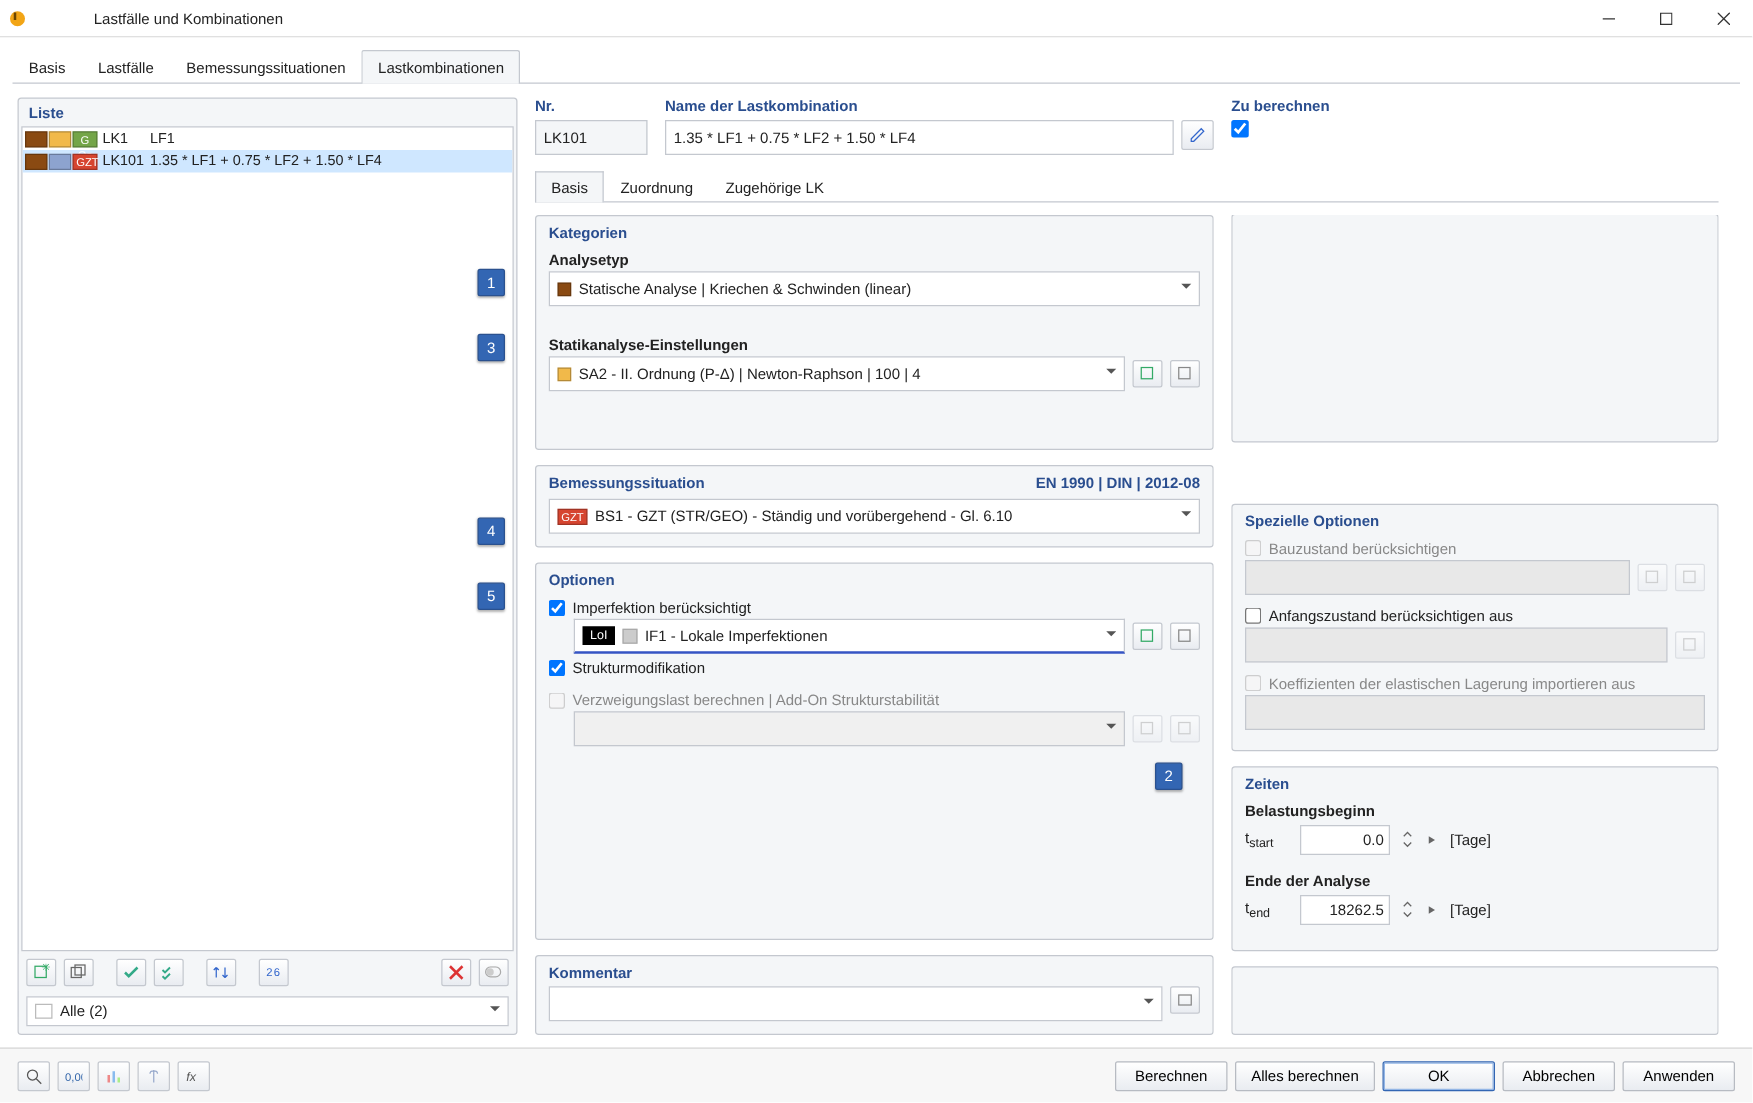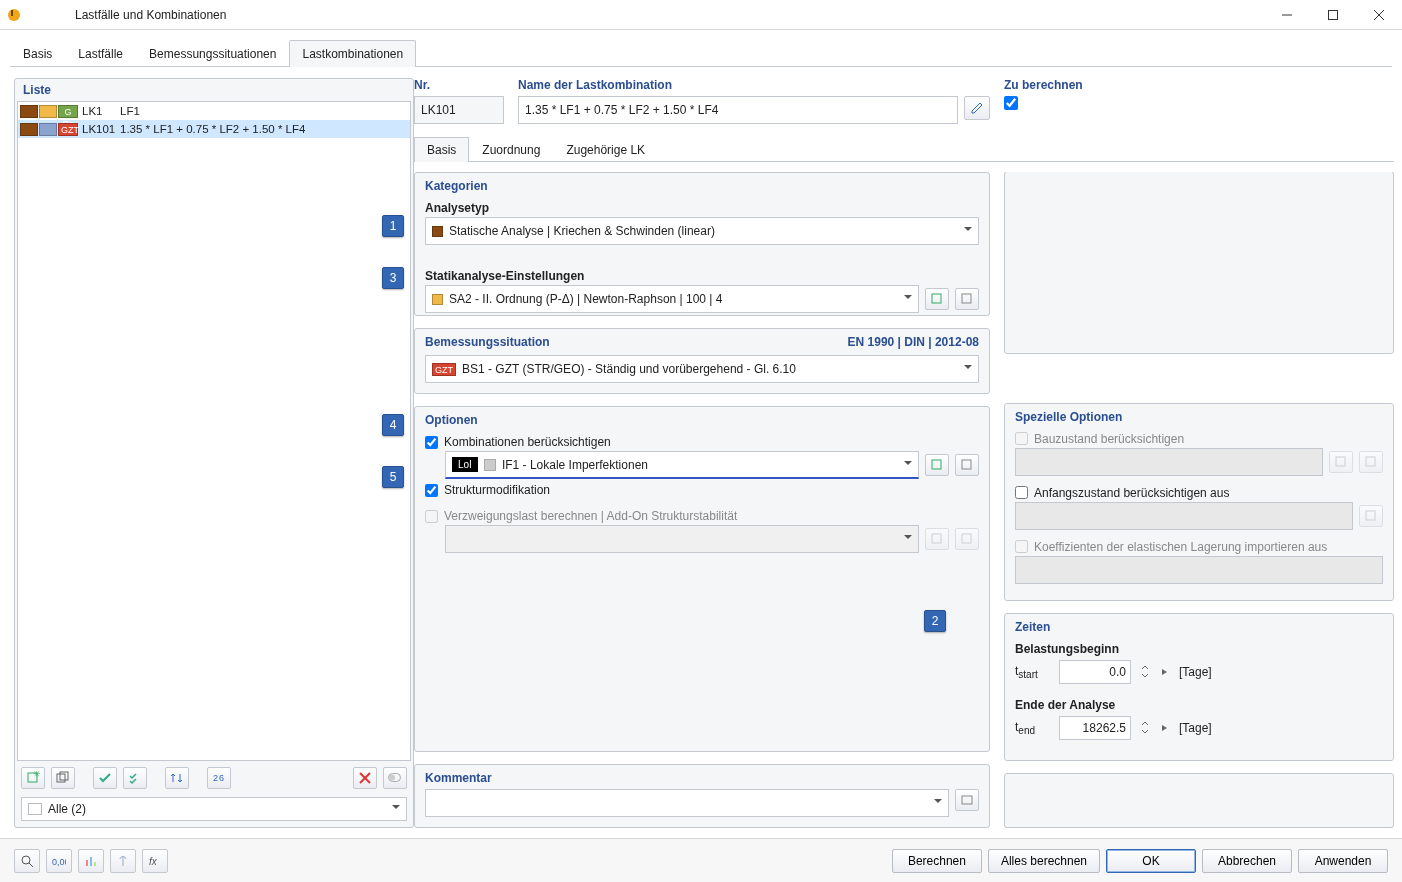--- a/index.html
+++ b/index.html
@@ -59,21 +59,22 @@
   .tabline {
     height: 1px; background: #c4c8cf; margin: 0 10px;
     position: relative; top: -1px;
   }
 
   
   .content {
     flex: 1;
     display: grid;
     grid-template-columns: 400px 1fr;
-    padding: 10px 8px 10px 14px;
+    gap: 14px;
+    padding: 10px 27px 10px 14px;
     overflow: hidden;
   }
 
   
   .left {
     border: 1px solid #c4c8cf;
     background: #f4f6f8;
     display: flex;
     flex-direction: column;
     border-radius: 3px;
@@ -521,21 +522,21 @@
     <div class="subtabs">
       <div class="stab active">Basis</div>
       <div class="stab">Zuordnung</div>
       <div class="stab">Zugehörige LK</div>
     </div>
 
     <div class="panels">
 
       <div class="leftcol">
 
-        <div class="panel" style="height:144px;">
+        <div class="panel" style="height:188px;">
           <div class="lbl-blue">Kategorien</div>
 
           <div class="fieldlabel">Analysetyp</div>
           <div class="combo-row">
             <div class="select dd-arrow">
               <span class="swatch12 sw-brown"></span>
               <span>Statische Analyse | Kriechen &amp; Schwinden (linear)</span>
             </div>
           </div>
 
@@ -569,21 +570,21 @@
               <span>BS1 - GZT (STR/GEO) - Ständig und vorübergehend - Gl. 6.10</span>
             </div>
           </div>
         </div>
 
         <div class="panel grow">
           <div class="lbl-blue">Optionen</div>
 
           <label class="chk-line">
             <input type="checkbox" checked="" style="">
-            <span>Kombinationen berücksichtigen</span>
+            <span>Imperfektion berücksichtigt</span>
           </label>
           <div class="combo-row">
             <div class="select indent dd-arrow highlight">
               <span class="loi-badge">LoI</span>
               <span class="grey-sq"></span>
               <span>IF1 - Lokale Imperfektionen</span>
             </div>
             <div class="icon-btn small">
                 <svg width="12" height="12">
                   <rect x="1" y="1" width="9" height="9" fill="none" stroke="#3a6"></rect>

